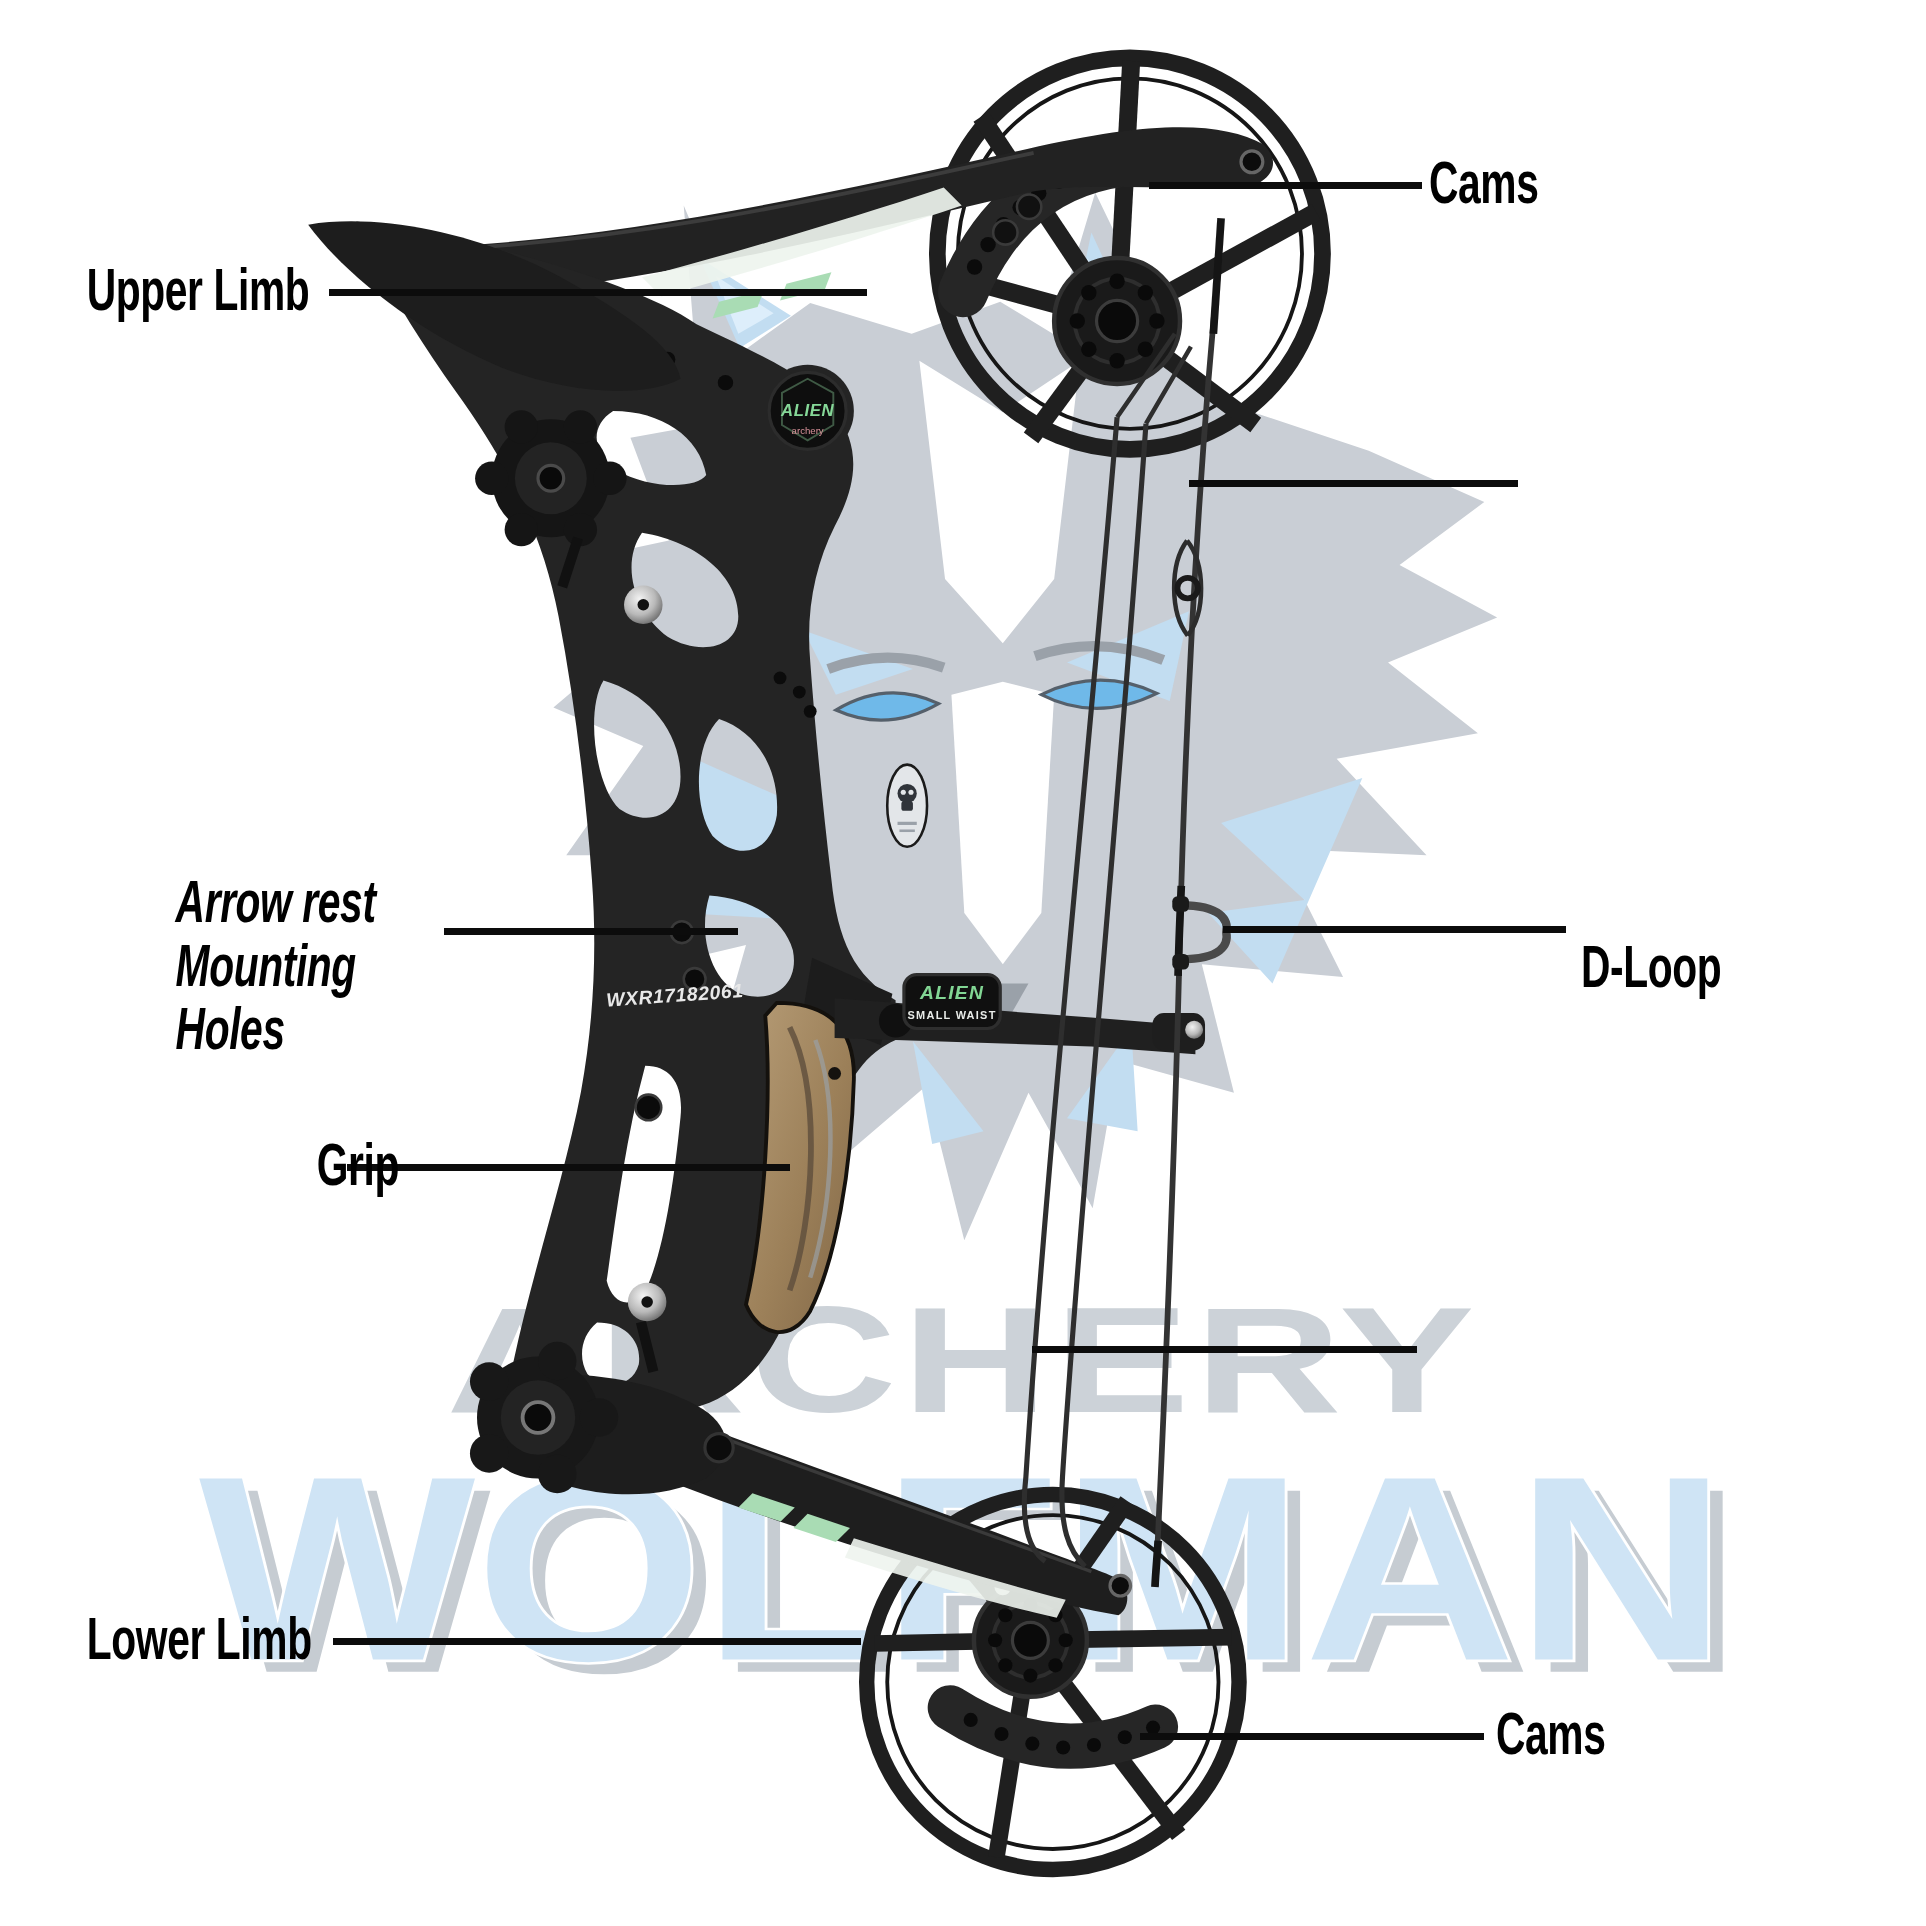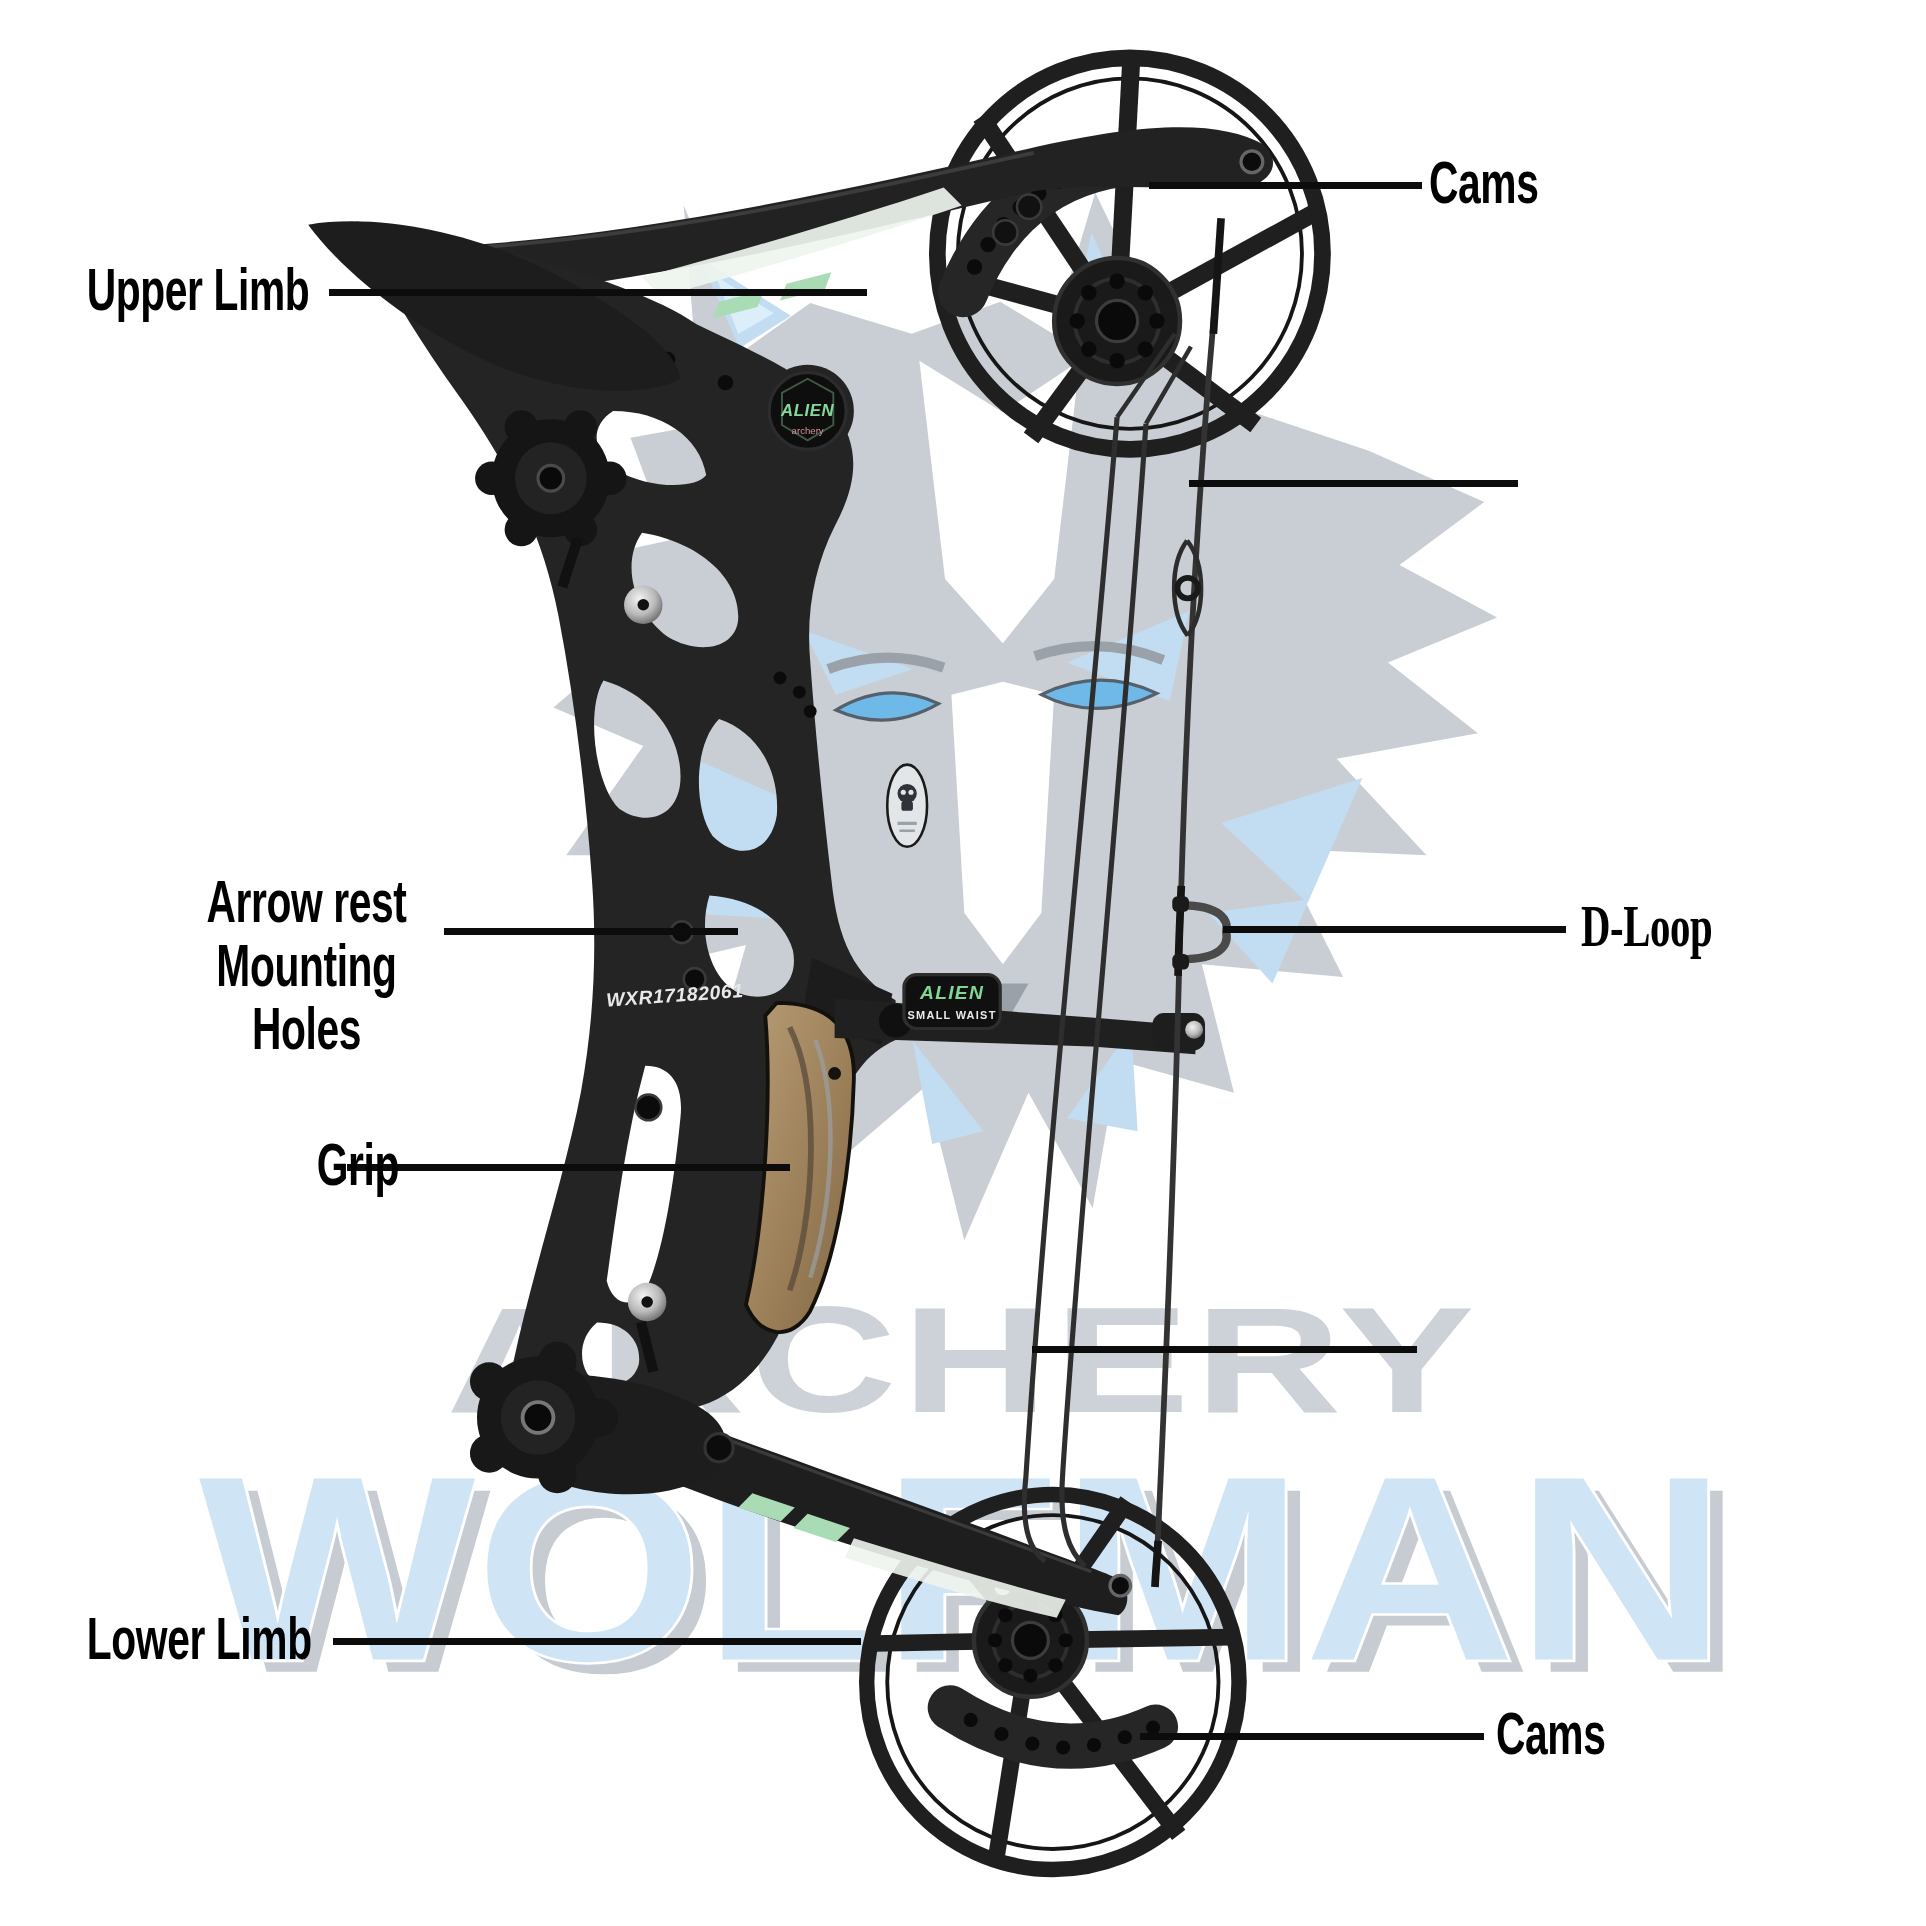--- a/index.html
+++ b/index.html
@@ -5,21 +5,21 @@
   html,body{margin:0;padding:0;background:#fff;}
   .canvas{position:relative;width:1926px;height:1926px;background:#ffffff;overflow:hidden;
           font-family:"Liberation Sans",sans-serif;}
   svg{position:absolute;left:0;top:0;}
   .label{position:absolute;font-weight:700;font-size:60px;line-height:1.06;color:#000000;
          white-space:nowrap;letter-spacing:-0.6px;}
   .cond{display:inline-block;transform:scaleX(.68);}
   .label.left .cond{transform-origin:left center;}
   .label.right{text-align:right;}
   .label.right .cond{transform-origin:right center;}
-  .label.center{text-align:center;white-space:normal;}
+  .label.center{text-align:left;white-space:normal;font-style:italic;}
   .label.center .cond{transform-origin:center center;display:block;}
   .leader{position:absolute;height:7px;background:#0c0c0c;}
 </style>
 </head>
 <body>
 
 <div class="canvas">
 
 <svg width="1926" height="1926" viewBox="0 0 3000 3000">
   <defs>
@@ -311,19 +311,19 @@
 <div class="leader" style="left:1032px;top:1346px;width:385px;"></div>
 <div class="leader" style="left:333px;top:1638px;width:528px;"></div>
 <div class="leader" style="left:1140px;top:1733px;width:344px;"></div>
 
 <div class="label left" style="left:1429px;top:151px;"><span class="cond">Cams</span></div>
 <div class="label right" style="right:1617px;top:258px;"><span class="cond">Upper Limb</span></div>
 <div class="label center" style="left:114px;top:870px;width:385px;">
   <span class="cond">Arrow rest</span>
   <span class="cond">Mounting Holes</span>
 </div>
-<div class="label left" style="left:1581px;top:895px;font-family:Liberation Serif, serif;"><span class="cond">D-Loop</span></div>
+<div class="label left" style="left:1581px;top:935px;"><span class="cond">D-Loop</span></div>
 <div class="label right" style="right:1527px;top:1133px;"><span class="cond">Grip</span></div>
 <div class="label right" style="right:1614px;top:1607px;"><span class="cond">Lower Limb</span></div>
 <div class="label left" style="left:1496px;top:1702px;"><span class="cond">Cams</span></div>
 
 </div>
 
 
 </body></html>

